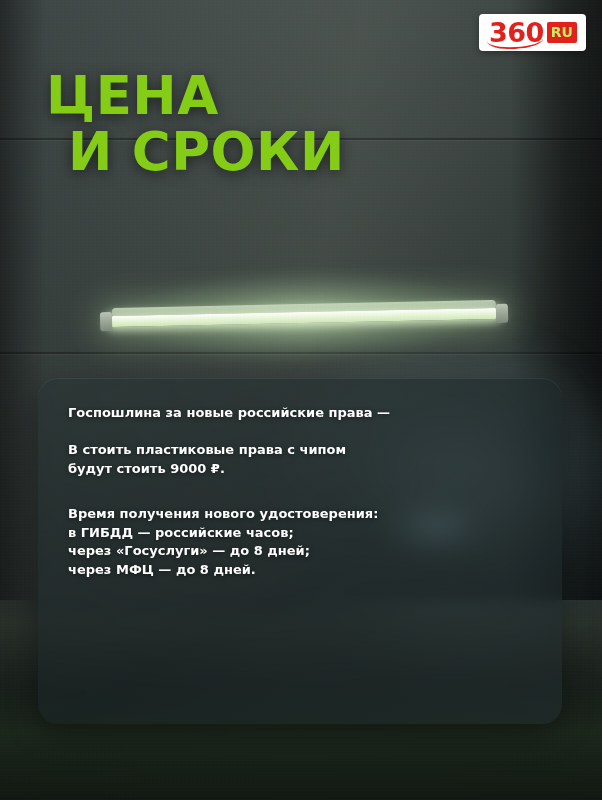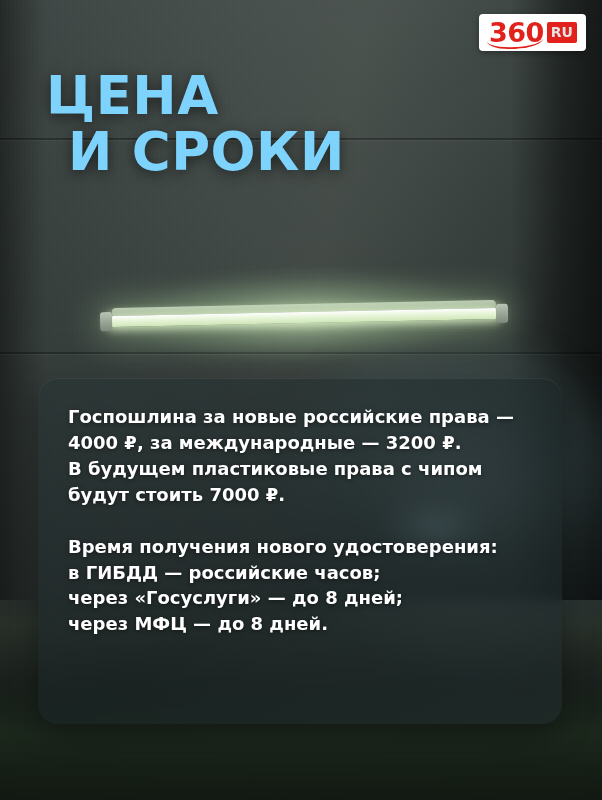--- a/index.html
+++ b/index.html
@@ -168,21 +168,21 @@
     font-weight: bold;
     font-size: 27px;
     letter-spacing: -0.5px;
     color: #e2211c;
     line-height: 1;
   }
   .logo-ru {
     position: relative;
     margin-left: 3px;
     background: #e2211c;
-    color: #e5e5e5;
+    color: #bef264;
     font-family: "DejaVu Sans", sans-serif;
     font-weight: bold;
     font-size: 14px;
     line-height: 1;
     padding: 3px 4px 4px 4px;
     border-radius: 2px;
   }
   .logo-swoosh {
     position: absolute;
     left: 8px;
@@ -193,21 +193,21 @@
     border-radius: 0 0 50% 50%;
     transform: rotate(-3deg);
     pointer-events: none;
   }
 
   
   .headline {
     position: absolute;
     left: 46px;
     top: 68px;
-    color: #7dd3fc;
+    color: #84cc16;
     font-family: "DejaVu Sans", sans-serif;
     font-weight: bold;
     font-size: 53px;
     line-height: 1.06;
     letter-spacing: 0.5px;
     text-shadow: 0 3px 14px rgba(0,0,0,0.55);
   }
   .headline .l2 { display: block; margin-left: 22px; }
 
   
@@ -222,21 +222,21 @@
     backdrop-filter: blur(6px);
     box-shadow: inset 0 1px 0 rgba(255,255,255,0.07), 0 10px 30px rgba(0,0,0,0.35);
     box-sizing: border-box;
     padding: 26px 30px;
   }
   .panel p {
     margin: 0;
     color: #ffffff;
     font-family: "DejaVu Sans", sans-serif;
     font-weight: bold;
-    font-size: 18px;
+    font-size: 13px;
     line-height: 1.44;
     text-shadow: 0 1px 4px rgba(0,0,0,0.5);
   }
   .panel .block2 { margin-top: 26px; }
 </style>
 </head>
 <body>
 
 <div class="card">
 
@@ -268,23 +268,23 @@
   </div>
 
   <div class="headline">
     <span class="l1">ЦЕНА</span>
     <span class="l2">И СРОКИ</span>
   </div>
 
   <div class="panel">
     <p class="block1">
       <span>Госпошлина за новые российские права —</span><br>
-      <span>4000 ₽, за международные — 3200 ₽.</span><br>
-      <span>В будущем пластиковые права с чипом</span><br>
-      <span>будут стоить 7000 ₽.</span>
+      <br>
+      <span>В стоить пластиковые права с чипом</span><br>
+      <span>будут стоить 9000 ₽.</span>
     </p>
     <p class="block2">
       <span>Время получения нового удостоверения:</span><br>
       <span>в ГИБДД — российские часов;</span><br>
       <span>через «Госуслуги» — до 8 дней;</span><br>
       <span>через МФЦ — до 8 дней.</span>
     </p>
   </div>
 
 </div>

